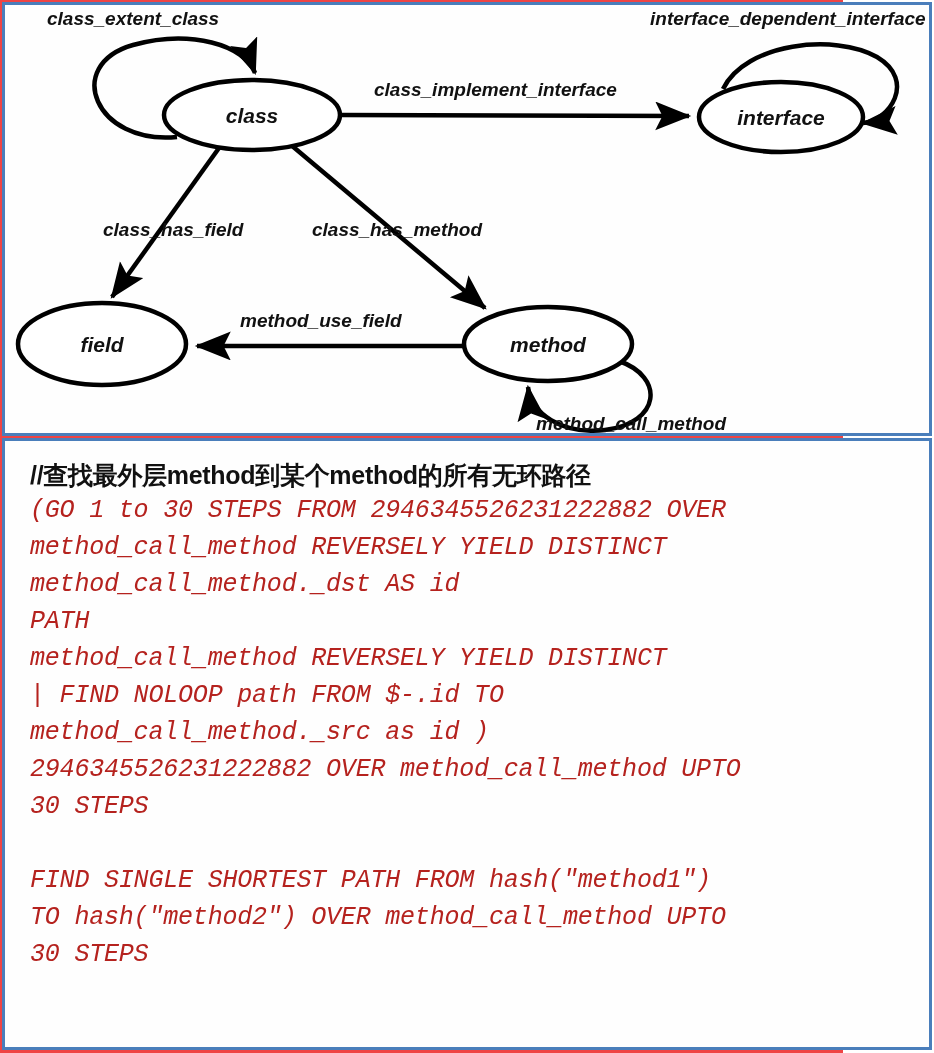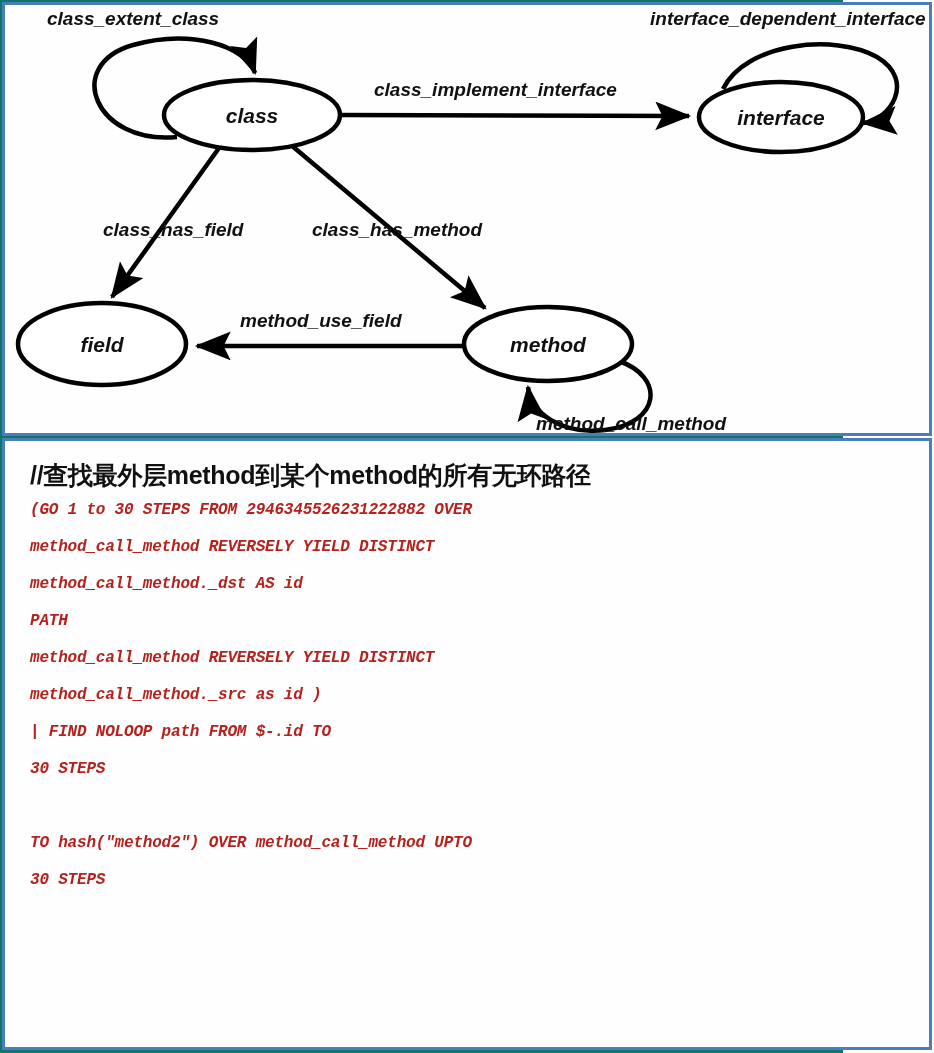--- a/index.html
+++ b/index.html
@@ -12,21 +12,21 @@
     height: 1053px;
     font-family: "Liberation Sans", sans-serif;
     overflow: hidden;
   }
 
   
   #page {
     position: relative;
     width: 843px;
     height: 1053px;
-    background: #0f766e;
+    background: #ef4444;
   }
 
   .panel {
     position: absolute;
     box-sizing: border-box;
     background: #fefefe;
     border: 3px solid #4a7ebb;
     overflow: hidden;
   }
 
@@ -92,22 +92,22 @@
     font-weight: bold;
     font-size: 25px;
     line-height: 34px;
     color: #111111;
     white-space: pre;
     letter-spacing: -0.3px;
   }
   .code-line {
     font-family: "Liberation Mono", monospace;
     font-style: italic;
-    font-weight: bold;
-    font-size: 16px;
+    font-weight: normal;
+    font-size: 25px;
     line-height: 37px;
     color: #b5221e;
     white-space: pre;
     letter-spacing: -0.2px;
   }
   .gap-line {
     height: 37px;
   }
 </style>
 </head>
@@ -168,25 +168,27 @@
 
   <div class="panel" id="query-panel">
     <div class="query-body">
 
       <div class="comment-line">//查找最外层method到某个method的所有无环路径</div>
       <div class="code-line">(GO 1 to 30 STEPS FROM 2946345526231222882 OVER</div>
       <div class="code-line">method_call_method REVERSELY YIELD DISTINCT</div>
       <div class="code-line">method_call_method._dst AS id</div>
       <div class="code-line">PATH</div>
       <div class="code-line">method_call_method REVERSELY YIELD DISTINCT</div>
+      <div class="code-line">| FIND NOLOOP path FROM $-.id TO</div>
       <div class="code-line">method_call_method._src as id )</div>
-      <div class="code-line">| FIND NOLOOP path FROM $-.id TO</div>
+      <div class="code-line">2946345526231222882 OVER method_call_method UPTO</div>
       <div class="code-line">30 STEPS</div>
 
       <div class="gap-line"></div>
 
+      <div class="code-line">FIND SINGLE SHORTEST PATH FROM hash("method1")</div>
       <div class="code-line">TO hash("method2") OVER method_call_method UPTO</div>
       <div class="code-line">30 STEPS</div>
 
     </div>
   </div>
 
 </div>
 
 </body></html>

